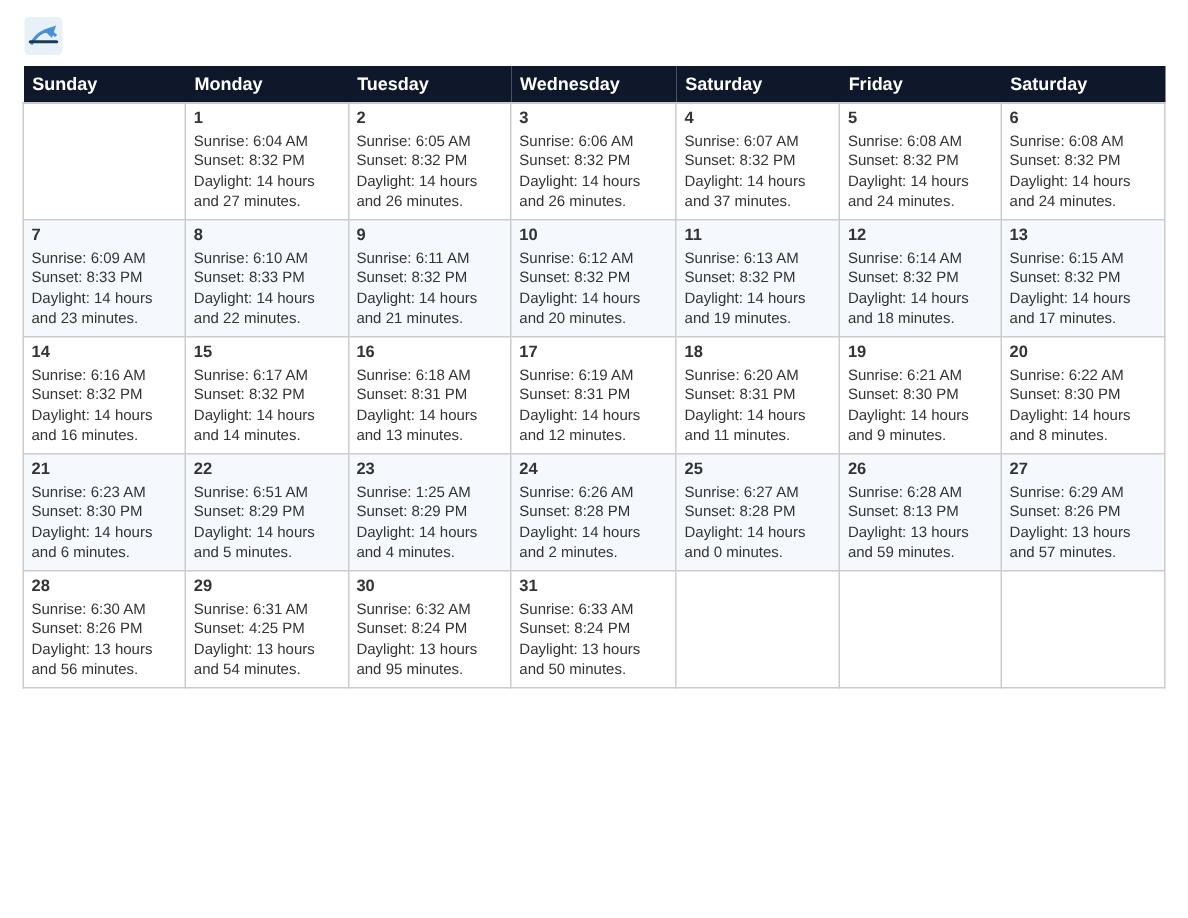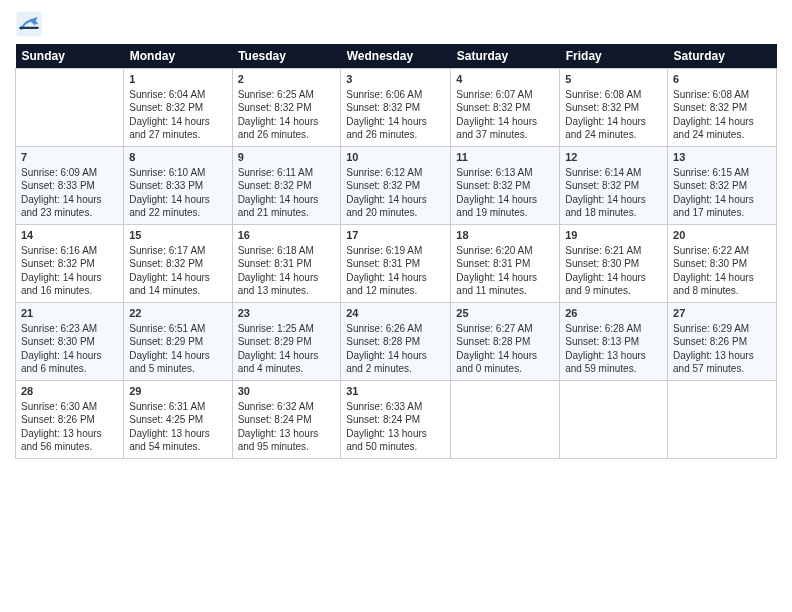--- a/index.html
+++ b/index.html
@@ -125,21 +125,21 @@
           <td class="empty"></td>
           <td>
             <span class="day-num">1</span>
             <div>Sunrise: 6:04 AM</div>
             <div>Sunset: 8:32 PM</div>
             <div>Daylight: 14 hours</div>
             <div>and 27 minutes.</div>
           </td>
           <td>
             <span class="day-num">2</span>
-            <div>Sunrise: 6:25 AM</div>
+            <div>Sunrise: 6:05 AM</div>
             <div>Sunset: 8:32 PM</div>
             <div>Daylight: 14 hours</div>
             <div>and 26 minutes.</div>
           </td>
           <td>
             <span class="day-num">3</span>
             <div>Sunrise: 6:06 AM</div>
             <div>Sunset: 8:32 PM</div>
             <div>Daylight: 14 hours</div>
             <div>and 26 minutes.</div>

